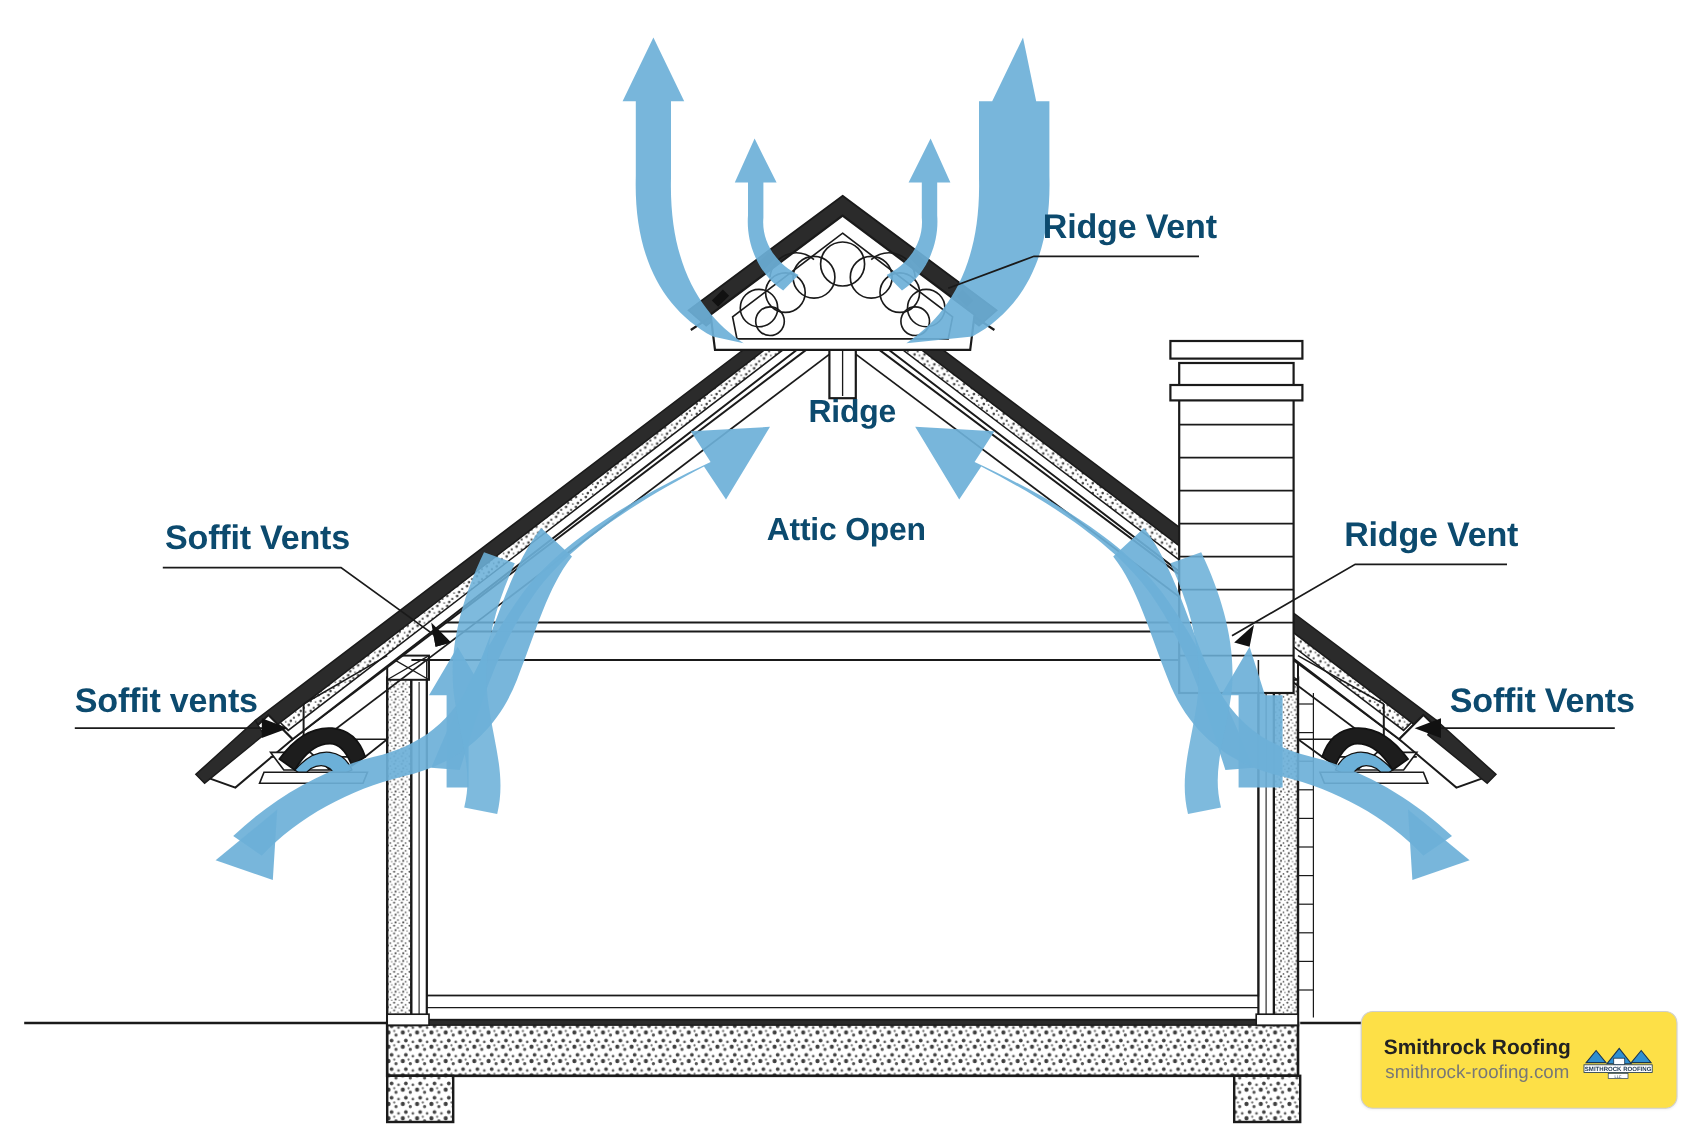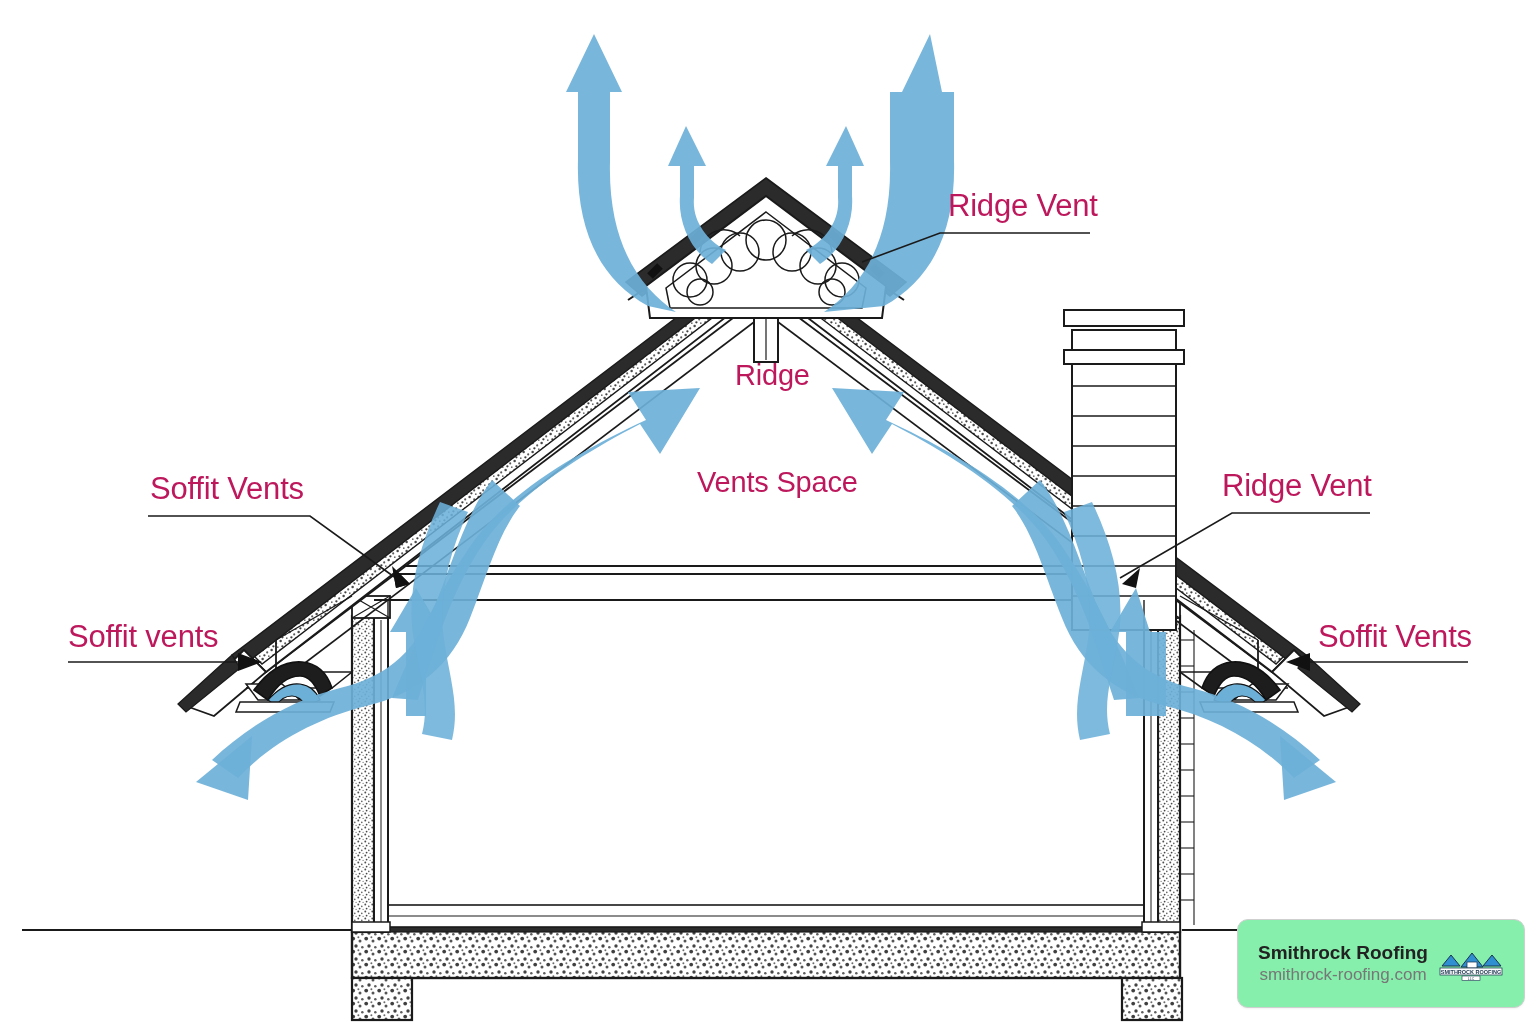--- a/index.html
+++ b/index.html
@@ -7,30 +7,31 @@
   body{
     width:1536px;height:1024px;position:relative;overflow:hidden;
     font-family:"Liberation Sans","DejaVu Sans",sans-serif;
   }
   #stage{position:absolute;inset:0;width:1536px;height:1024px;}
   svg#diagram{position:absolute;left:0;top:0;width:1536px;height:1024px;display:block;}
 
   .lbl{
     position:absolute;
     font-family:"Liberation Sans","DejaVu Sans",sans-serif;
-    color:#be185d;
+    color:#0c4a6e;
     white-space:nowrap;
     letter-spacing:-0.2px;
+    font-weight:bold;
   }
   .lbl-lg{font-size:31px;}
   .lbl-md{font-size:29px;}
 
   #brand{
     position:absolute;left:1237px;top:919px;width:288px;height:89px;
-    border:1px solid #cfcfcf;border-radius:11px;background:#86efac;
+    border:1px solid #cfcfcf;border-radius:11px;background:#fde047;
     box-sizing:border-box;
     display:flex;align-items:center;justify-content:center;
     box-shadow:0 1px 2px rgba(0,0,0,0.05);
   }
   #brand .btext{display:flex;flex-direction:column;align-items:center;justify-content:center;}
   #brand .bname{font-size:19px;font-weight:bold;color:#222;line-height:1.25;}
   #brand .burl{font-size:17px;color:#777;line-height:1.3;}
   #brand .blogo{margin-left:10px;width:66px;height:40px;flex:0 0 auto;}
 </style>
 </head>
@@ -414,21 +415,21 @@
   <div class="lbl lbl-lg" style="left:1222px;top:468px;">Ridge Vent</div>
 
   <div class="lbl lbl-lg" style="left:150px;top:471px;">Soffit Vents</div>
 
   <div class="lbl lbl-lg" style="left:68px;top:619px;">Soffit vents</div>
 
   <div class="lbl lbl-lg" style="left:1318px;top:619px;">Soffit Vents</div>
 
   <div class="lbl lbl-md" style="left:735px;top:359px;">Ridge</div>
 
-  <div class="lbl lbl-md" style="left:697px;top:466px;">Vents Space</div>
+  <div class="lbl lbl-md" style="left:697px;top:466px;">Attic Open</div>
 
   <div id="brand">
     <div class="btext">
       <div class="bname">Smithrock Roofing</div>
       <div class="burl">smithrock-roofing.com</div>
     </div>
     <svg class="blogo" viewBox="0 0 132 80">
       <polygon points="8,44 26,22 44,44" fill="#2f8fd0" stroke="#1a3550" stroke-width="2"></polygon>
       <polygon points="46,46 68,18 90,46" fill="#2f8fd0" stroke="#1a3550" stroke-width="2"></polygon>
       <polygon points="90,44 108,22 126,44" fill="#2f8fd0" stroke="#1a3550" stroke-width="2"></polygon>

